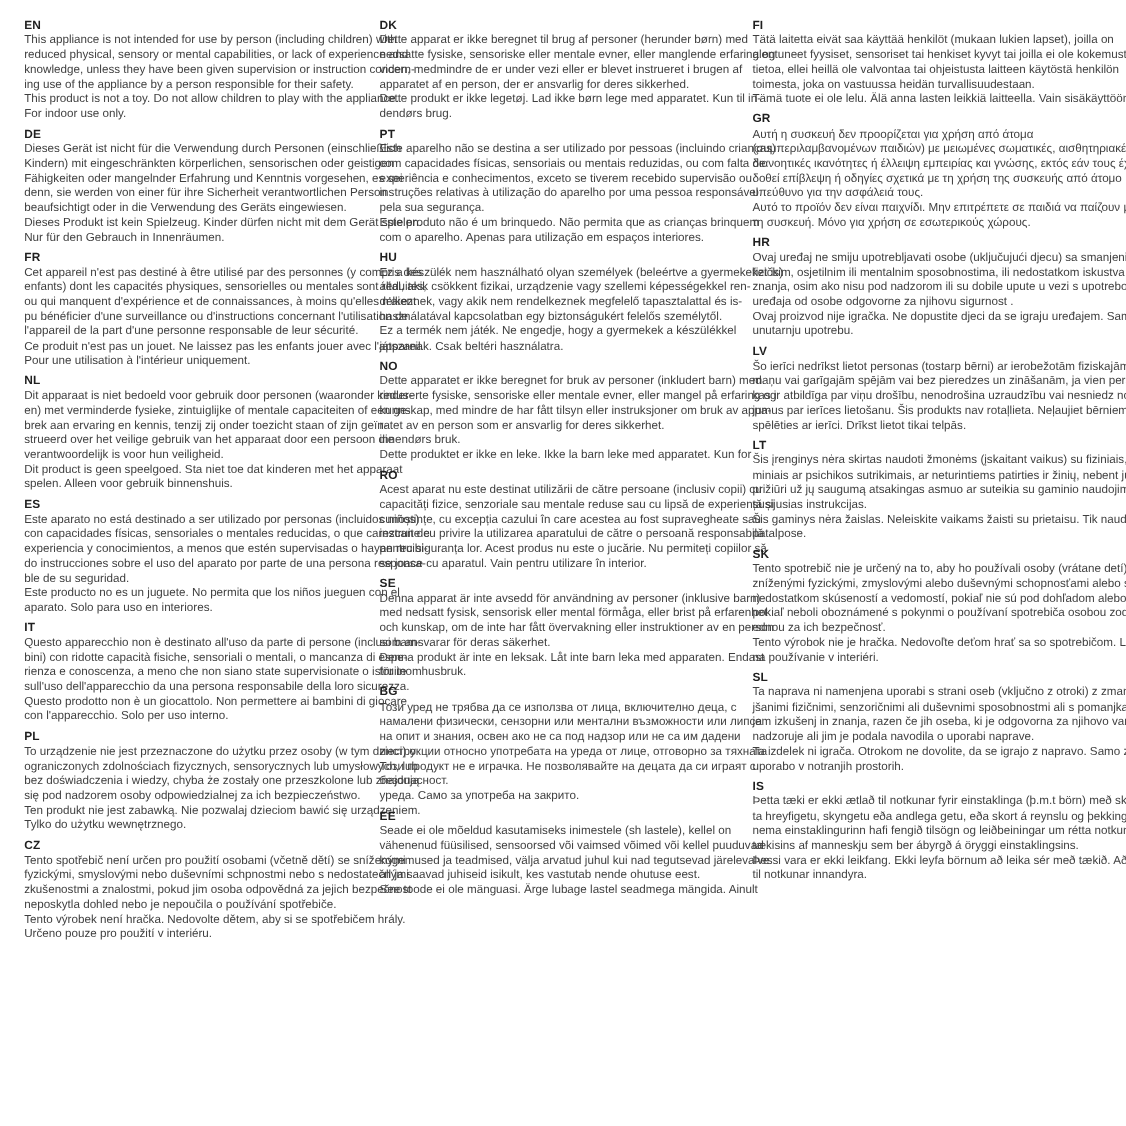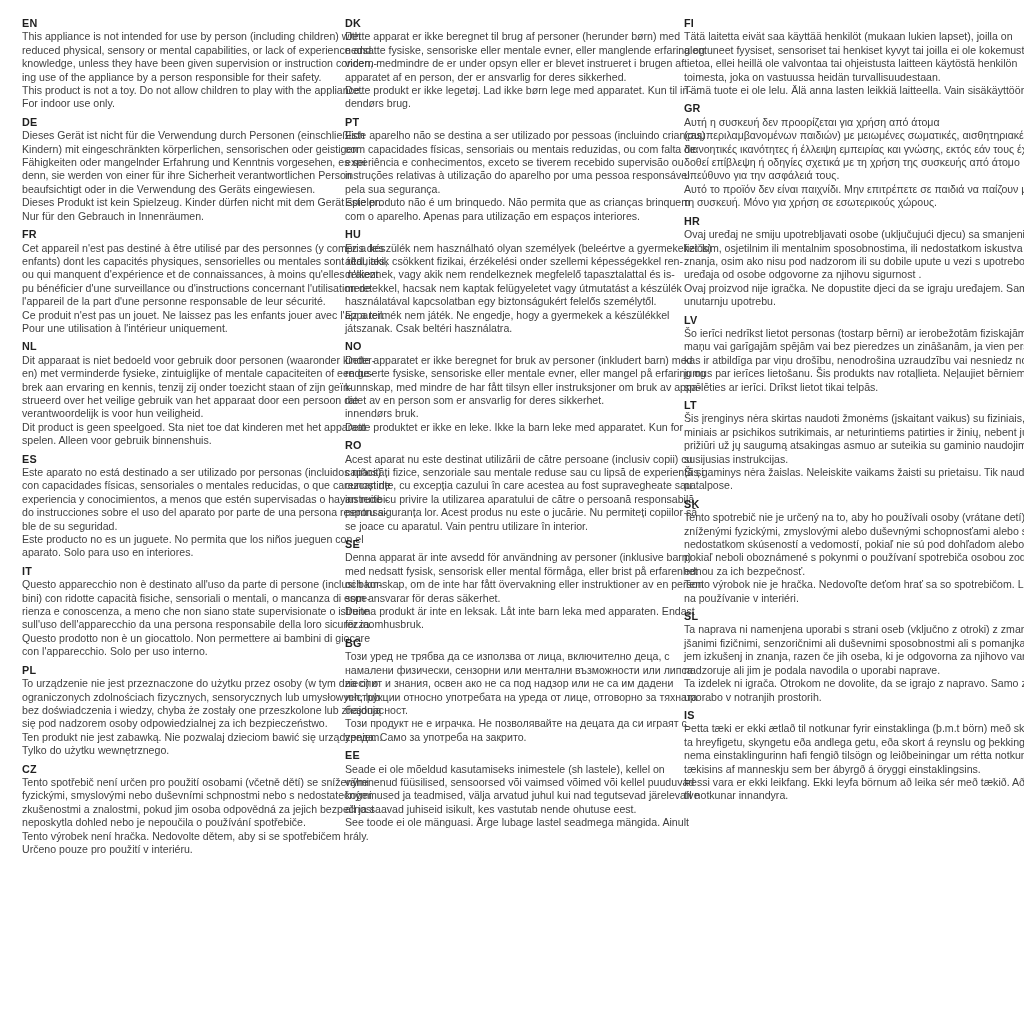--- a/index.html
+++ b/index.html
@@ -123,41 +123,40 @@
         <div class="text-line">neposkytla dohled nebo je nepoučila o používání spotřebiče.</div>
         <div class="text-line">Tento výrobek není hračka. Nedovolte dětem, aby si se spotřebičem hrály.</div>
         <div class="text-line">Určeno pouze pro použití v interiéru.</div>
       </section>
     </div>
   <div class="column">
       <section class="lang-section">
         <div class="lang-code">DK</div>
         <div class="text-line">Dette apparat er ikke beregnet til brug af personer (herunder børn) med</div>
         <div class="text-line">nedsatte fysiske, sensoriske eller mentale evner, eller manglende erfaring og</div>
-        <div class="text-line">viden, medmindre de er under opsyn eller er blevet instrueret i brugen af</div>
+        <div class="text-line">viden, medmindre de er under vezi eller er blevet instrueret i brugen af</div>
         <div class="text-line">apparatet af en person, der er ansvarlig for deres sikkerhed.</div>
         <div class="text-line">Dette produkt er ikke legetøj. Lad ikke børn lege med apparatet. Kun til in-</div>
         <div class="text-line">dendørs brug.</div>
       </section>
       <section class="lang-section">
         <div class="lang-code">PT</div>
         <div class="text-line">Este aparelho não se destina a ser utilizado por pessoas (incluindo crianças)</div>
         <div class="text-line">com capacidades físicas, sensoriais ou mentais reduzidas, ou com falta de</div>
         <div class="text-line">experiência e conhecimentos, exceto se tiverem recebido supervisão ou</div>
         <div class="text-line">instruções relativas à utilização do aparelho por uma pessoa responsável</div>
         <div class="text-line">pela sua segurança.</div>
         <div class="text-line">Este produto não é um brinquedo. Não permita que as crianças brinquem</div>
         <div class="text-line">com o aparelho. Apenas para utilização em espaços interiores.</div>
       </section>
       <section class="lang-section">
         <div class="lang-code">HU</div>
         <div class="text-line">Ez a készülék nem használható olyan személyek (beleértve a gyermekeket is)</div>
-        <div class="text-line">által, akik csökkent fizikai, érzékelési onder szellemi képességekkel ren-</div>
+        <div class="text-line">által, akik csökkent fizikai, urządzenie vagy szellemi képességekkel ren-</div>
         <div class="text-line">delkeznek, vagy akik nem rendelkeznek megfelelő tapasztalattal és is-</div>
-        <div class="text-line">meretekkel, hacsak nem kaptak felügyeletet vagy útmutatást a készülék</div>
         <div class="text-line">használatával kapcsolatban egy biztonságukért felelős személytől.</div>
         <div class="text-line">Ez a termék nem játék. Ne engedje, hogy a gyermekek a készülékkel</div>
         <div class="text-line">játszanak. Csak beltéri használatra.</div>
       </section>
       <section class="lang-section">
         <div class="lang-code">NO</div>
         <div class="text-line">Dette apparatet er ikke beregnet for bruk av personer (inkludert barn) med</div>
         <div class="text-line">reduserte fysiske, sensoriske eller mentale evner, eller mangel på erfaring og</div>
         <div class="text-line">kunnskap, med mindre de har fått tilsyn eller instruksjoner om bruk av appa-</div>
         <div class="text-line">ratet av en person som er ansvarlig for deres sikkerhet.</div>
@@ -181,22 +180,22 @@
         <div class="text-line">som ansvarar för deras säkerhet.</div>
         <div class="text-line">Denna produkt är inte en leksak. Låt inte barn leka med apparaten. Endast</div>
         <div class="text-line">för inomhusbruk.</div>
       </section>
       <section class="lang-section">
         <div class="lang-code">BG</div>
         <div class="text-line">Този уред не трябва да се използва от лица, включително деца, с</div>
         <div class="text-line">намалени физически, сензорни или ментални възможности или липса</div>
         <div class="text-line">на опит и знания, освен ако не са под надзор или не са им дадени</div>
         <div class="text-line">инструкции относно употребата на уреда от лице, отговорно за тяхната</div>
+        <div class="text-line">Този продукт не е играчка. Не позволявайте на децата да си играят с</div>
         <div class="text-line">безопасност.</div>
-        <div class="text-line">Този продукт не е играчка. Не позволявайте на децата да си играят с</div>
         <div class="text-line">уреда. Само за употреба на закрито.</div>
       </section>
       <section class="lang-section">
         <div class="lang-code">EE</div>
         <div class="text-line">Seade ei ole mõeldud kasutamiseks inimestele (sh lastele), kellel on</div>
         <div class="text-line">vähenenud füüsilised, sensoorsed või vaimsed võimed või kellel puuduvad</div>
         <div class="text-line">kogemused ja teadmised, välja arvatud juhul kui nad tegutsevad järelevalve</div>
         <div class="text-line">all ja saavad juhiseid isikult, kes vastutab nende ohutuse eest.</div>
         <div class="text-line">See toode ei ole mänguasi. Ärge lubage lastel seadmega mängida. Ainult</div>
       </section>

